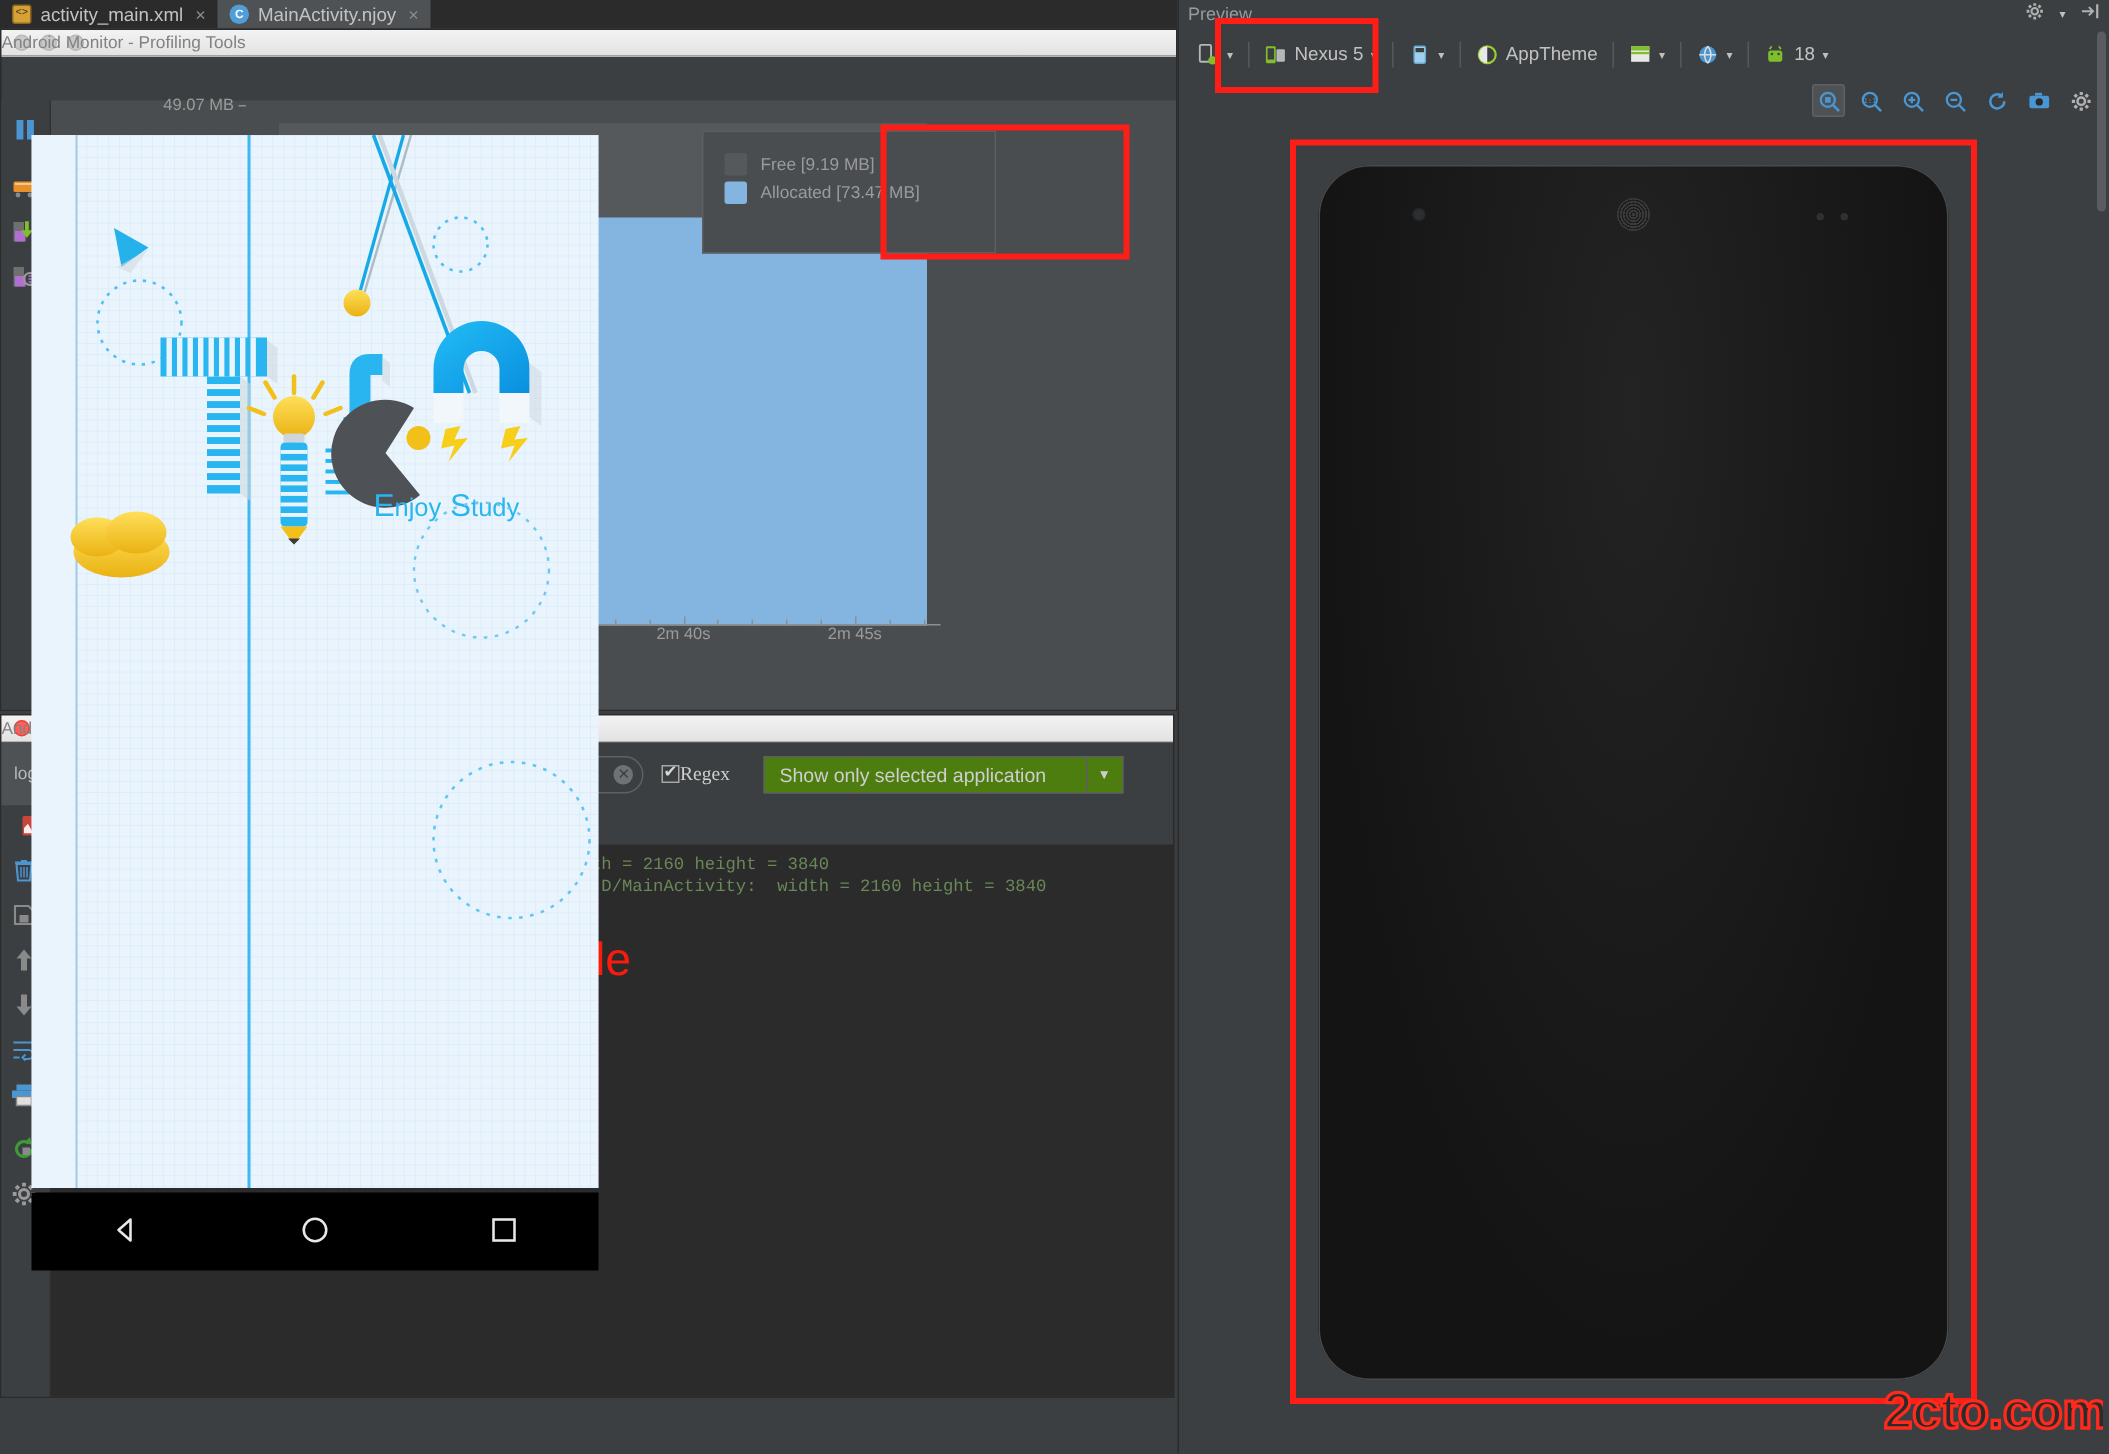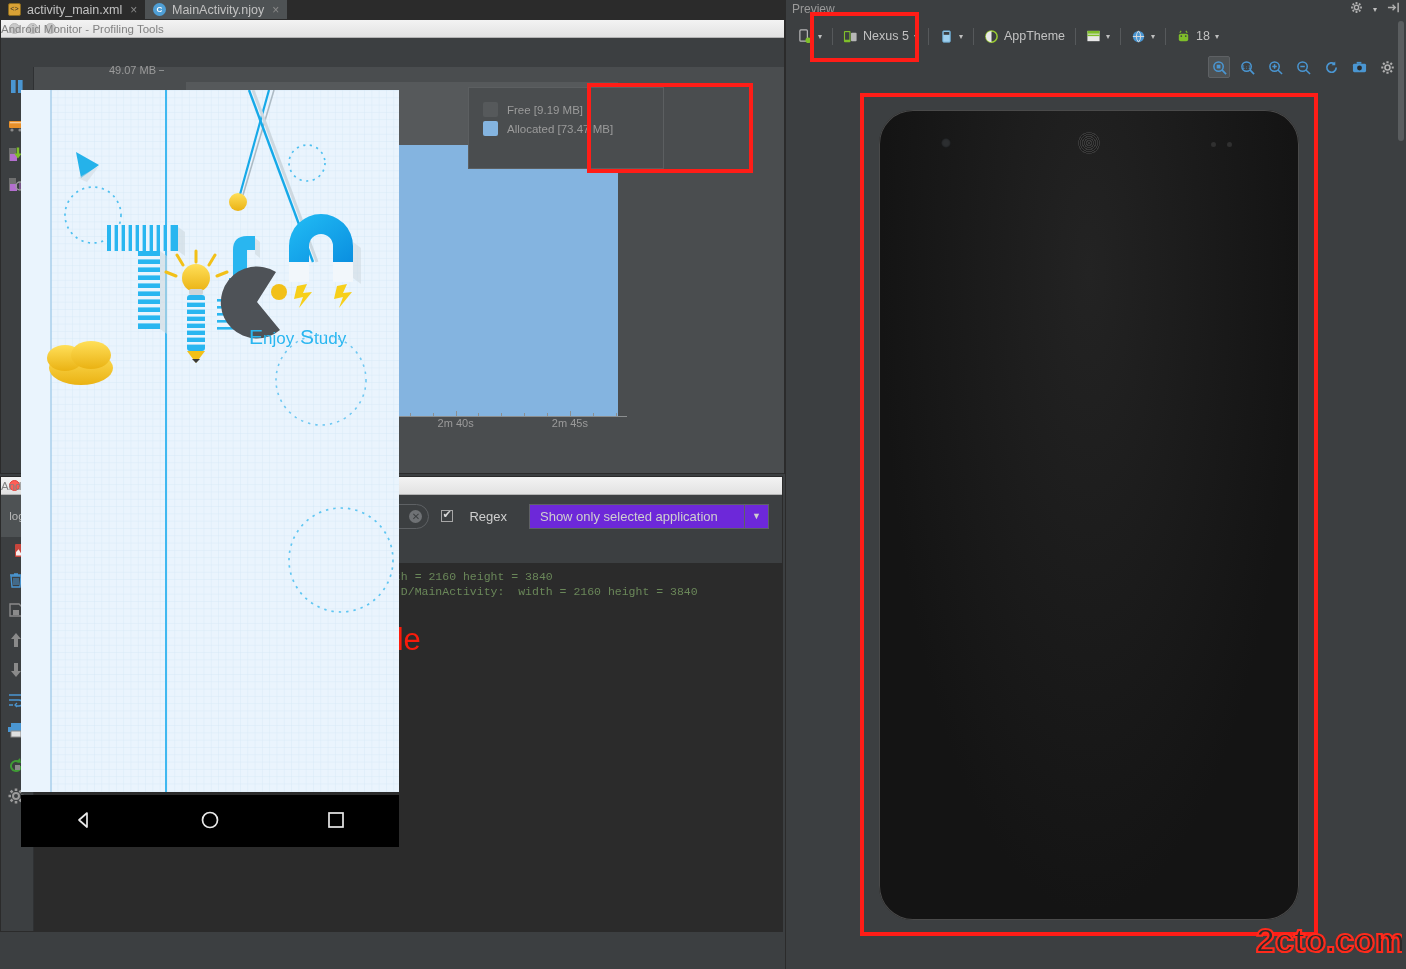--- a/index.html
+++ b/index.html
@@ -72,21 +72,21 @@
              border:1px solid #2b2b2b; }
   #mon-bot .mac-dot.r { background:#ff5f57; border-color:#e0443e;}
   #mon-bot .mac-dot.y { background:#cfcfcf; border-color:#bdbdbd;}
   #mon-bot .mac-dot.g { background:#28c940; border-color:#1aab29;}
 
   #logcat-toolbar { position:absolute; left:0; top:18px; right:0; height:42px; background:#3c3f41;
                     display:flex; align-items:center; }
   #lc-side-tab { position:absolute; left:0; top:18px; width:81px; height:42px; background:#4e5254;
                  display:flex; align-items:center; justify-content:center; font-size:11.5px; color:#b9b9b9;}
   .lvl-label { margin-left:86px; font-size:12.5px; color:#cfcfcf; }
-  .combo { height:25px; border:1px solid #5e6164; background:#6d28d9; display:flex; align-items:center;
+  .combo { height:25px; border:1px solid #5e6164; background:#4d7c0f; display:flex; align-items:center;
            color:#cfcfcf; font-size:13px; }
   .combo .txt { padding:0 10px; }
   .combo .arrow { width:24px; height:23px; border-left:1px solid #5e6164; display:flex; align-items:center;
                   justify-content:center; font-size:9px; color:#cfcfcf;}
   .search-field { height:25px; border:1px solid #5e6164; border-radius:13px; background:#3c3f41;
                   display:flex; align-items:center; gap:4px; padding:0 6px 0 9px; color:#cfcfcf; font-size:13px;}
   .chk { width:12px; height:12px; border:1px solid #a7a7a7; background:#3c3f41; position:relative; }
   .chk::after { content:"✔"; position:absolute; left:0px; top:-3px; font-size:11px; color:#d8d8d8; }
 
   #lc-tabrow { position:absolute; left:0; top:60px; right:0; height:26px; background:#3c3f41;
@@ -297,21 +297,21 @@
         <div class="search-field" style="margin-left:25px;width:184px;">
           <svg width="12" height="12" viewBox="0 0 12 12">
               <circle cx="5" cy="5" r="3.4" fill="none" stroke="#cfcfcf" stroke-width="1.6"></circle>
               <path d="M7.6 7.6L11 11" stroke="#cfcfcf" stroke-width="1.6"></path>
             </svg>
           <span style="font-size:7px;color:#cfcfcf;">▼</span>
           <span style="flex:1" title="MainActivity">MainActivity</span>
           <span style="width:13px;height:13px;border-radius:50%;background:#6f7275;color:#3c3f41;font-size:10px;text-align:center;line-height:13px;">✕</span>
         </div>
         <span class="chk" style="margin-left:12px;"></span>
-        <span style="margin-left:16px;font-size:13px;color:#cfcfcf;">Regex</span>
+        <span style="margin-left:0;font-size:13px;color:#cfcfcf;font-family:Liberation Serif, serif;">Regex</span>
         <div class="combo" style="margin-left:22px;width:240px;">
           <span class="txt">Show only selected application</span>
           <span class="arrow" style="margin-left:auto;">▼</span>
         </div>
       </div>
       <div id="lc-side-tab">logcat | CPU</div>
 
       <div id="lc-tabrow">
         <div class="lc-tab" style="width:135px;">
           <span class="cpu-ico"></span>

